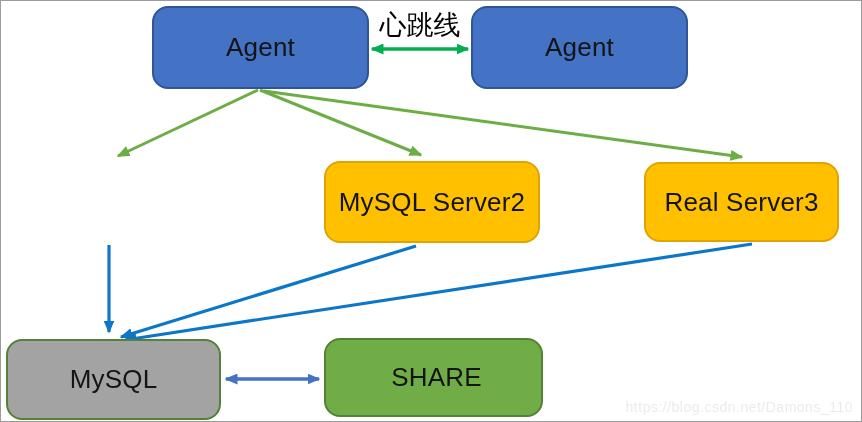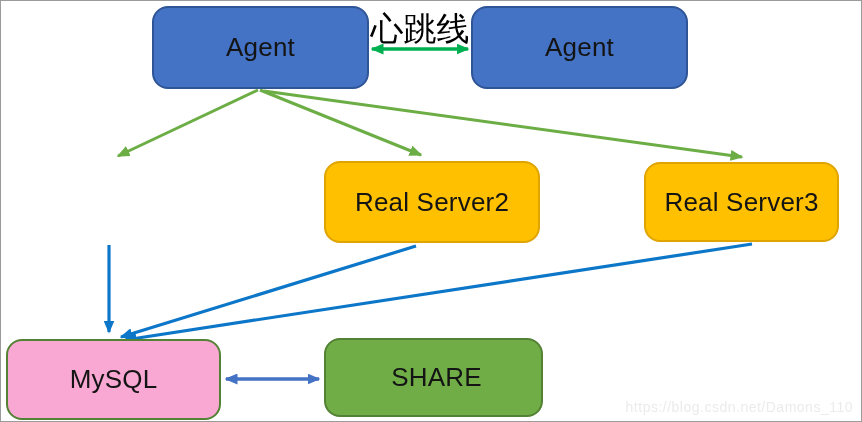--- a/index.html
+++ b/index.html
@@ -32,21 +32,21 @@
   .node-rs3         {left:643px;top:161px;width:195px;height:80px;}
   .node-mysql       {left:5px;  top:338px;width:215px;height:81px;}
   .node-share       {left:323px;top:337px;width:219px;height:79px;padding-left:6px;}
   .edges-layer{
     position:absolute;left:0;top:0;width:862px;height:422px;
     pointer-events:none;
   }
   .heartbeat-label{
     position:absolute;left:366px;top:6px;width:106px;
     text-align:center;
-    font-size:33px;color:#000;
+    font-size:27px;color:#000;
     font-weight:400;
   }
   .watermark{
     position:absolute;right:8px;bottom:6px;
     font-size:14px;color:#ebebeb;
     letter-spacing:0.5px;
   }
 </style>
 </head>
 <body>
@@ -87,28 +87,28 @@
   <div class="node node-agent-left" style="background: rgb(68, 114, 196); border-color: rgb(47, 85, 151);">
     <span>Agent</span>
   </div>
 
   <div class="node node-agent-right" style="background: rgb(68, 114, 196); border-color: rgb(47, 85, 151);">
     <span>Agent</span>
   </div>
 
 
   <div class="node node-rs2" style="background: rgb(255, 192, 0); border-color: rgb(223, 164, 0);">
-    <span>Real Server2</span>
+    <span>MySQL Server2</span>
   </div>
 
   <div class="node node-rs3" style="background: rgb(255, 192, 0); border-color: rgb(223, 164, 0);">
     <span>Real Server3</span>
   </div>
 
-  <div class="node node-mysql" style="background: #f9a8d4; border-color: rgb(84, 130, 53);">
+  <div class="node node-mysql" style="background: #a3a3a3; border-color: rgb(84, 130, 53);">
     <span>MySQL</span>
   </div>
 
   <div class="node node-share" style="background: rgb(112, 173, 71); border-color: rgb(84, 130, 53);">
     <span>SHARE</span>
   </div>
 
   <div class="watermark">https://blog.csdn.net/Damons_110</div>
 
 </div>

